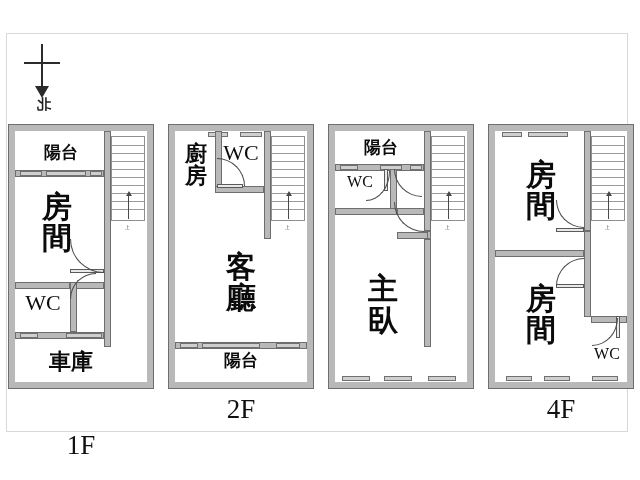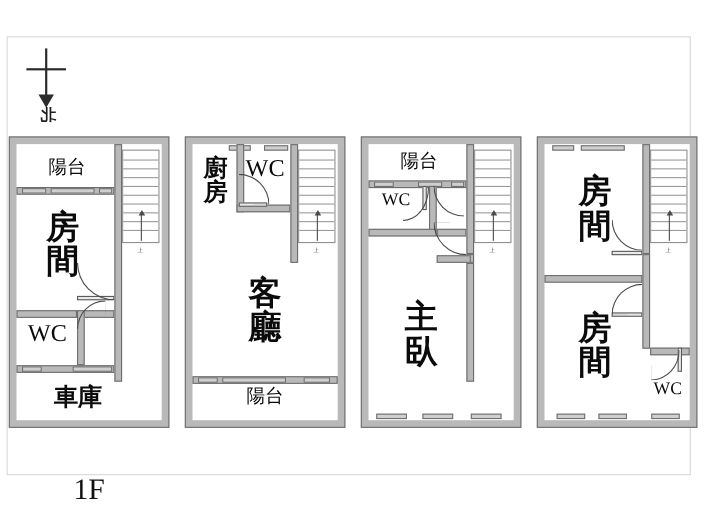--- a/index.html
+++ b/index.html
@@ -57,21 +57,21 @@
                  border-left:3px solid transparent;border-right:3px solid transparent;
                  border-bottom:5px solid #4a4a4a;}
   .st-lab{position:absolute;font-size:5px;color:#3a3a3a;
           font-family:"DejaVu Sans",sans-serif;white-space:nowrap;}
 
   
   .rlabel{position:absolute;text-align:center;color:#0b0b0b;line-height:1.02;
           font-family:"DejaVu Serif","Liberation Serif",serif;white-space:pre;}
   .cjk-lg{font-size:30px;font-weight:bold;letter-spacing:0px;}
   .cjk-md{font-size:22px;font-weight:bold;}
-  .cjk-sm{font-size:17px;font-weight:normal;}
+  .cjk-sm{font-size:17px;font-weight:bold;}
   .lat-md{font-size:22px;font-family:"Liberation Serif","DejaVu Serif",serif;}
   .lat-sm{font-size:16px;font-family:"Liberation Serif","DejaVu Serif",serif;}
 
   
   .fcap{position:absolute;top:394px;width:146px;text-align:center;
         font-size:27px;color:#111;font-family:"Liberation Serif","DejaVu Serif",serif;}
   .c1{left:8px;margin-top:36px;} .c2{left:168px;} .c3{left:328px;} .c4{left:488px;}
 
   
   .watermark{position:absolute;left:152px;top:212px;width:330px;height:54px;
@@ -271,14 +271,16 @@
 
     <div class="rlabel cjk-lg" style="left:18px;top:36px;width:70px;">房
 間</div>
     <div class="rlabel cjk-lg" style="left:18px;top:160px;width:70px;">房
 間</div>
     <div class="rlabel lat-sm" style="left:96px;top:222px;width:46px;">WC</div>
   </div>
 
 
   <div class="fcap c1">1F</div>
+  <div class="fcap c2">2F</div>
+  <div class="fcap c4">4F</div>
 
 </div>
 
 </body></html>

